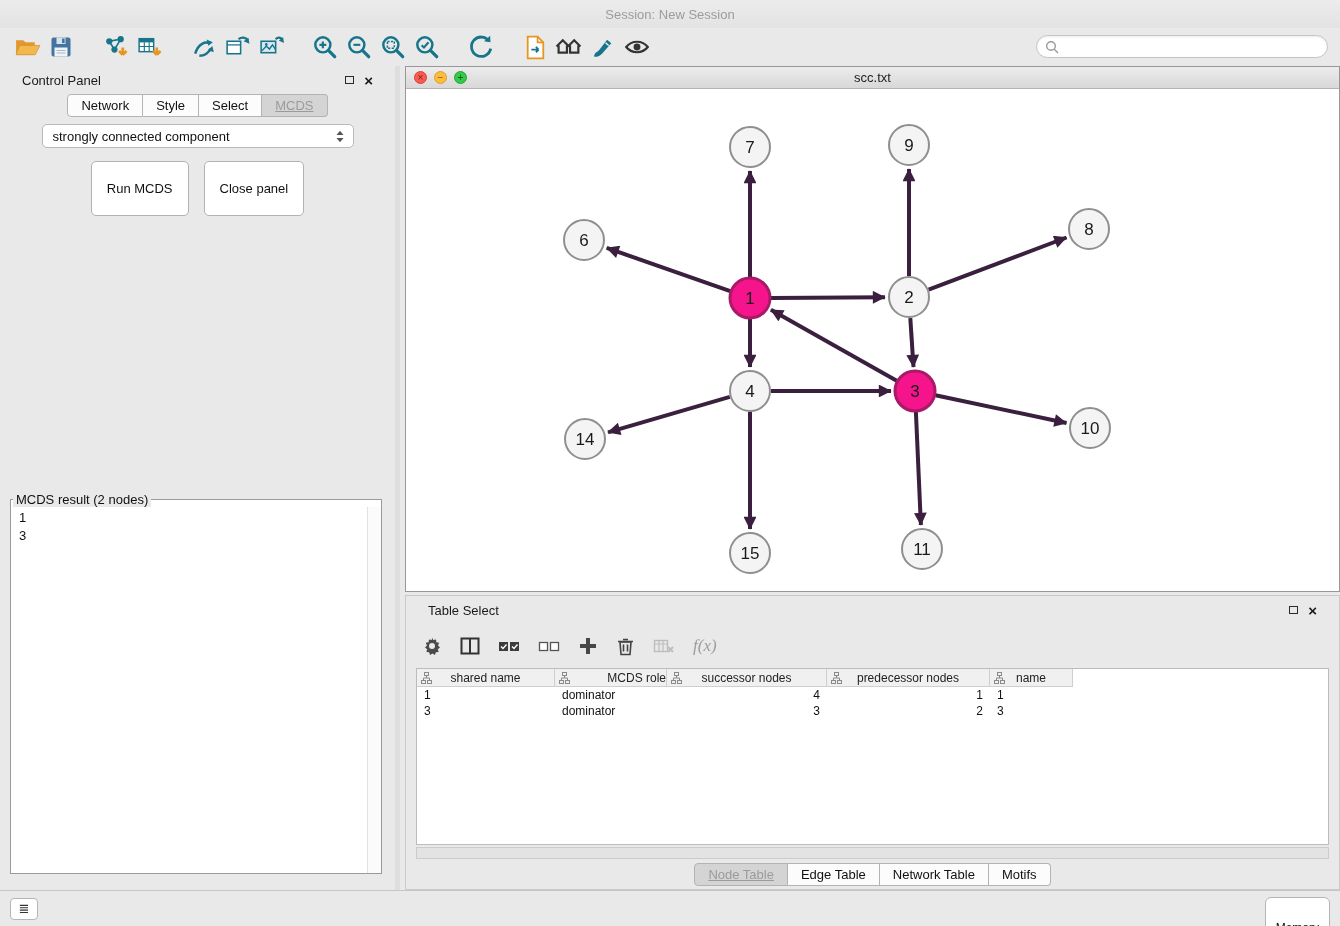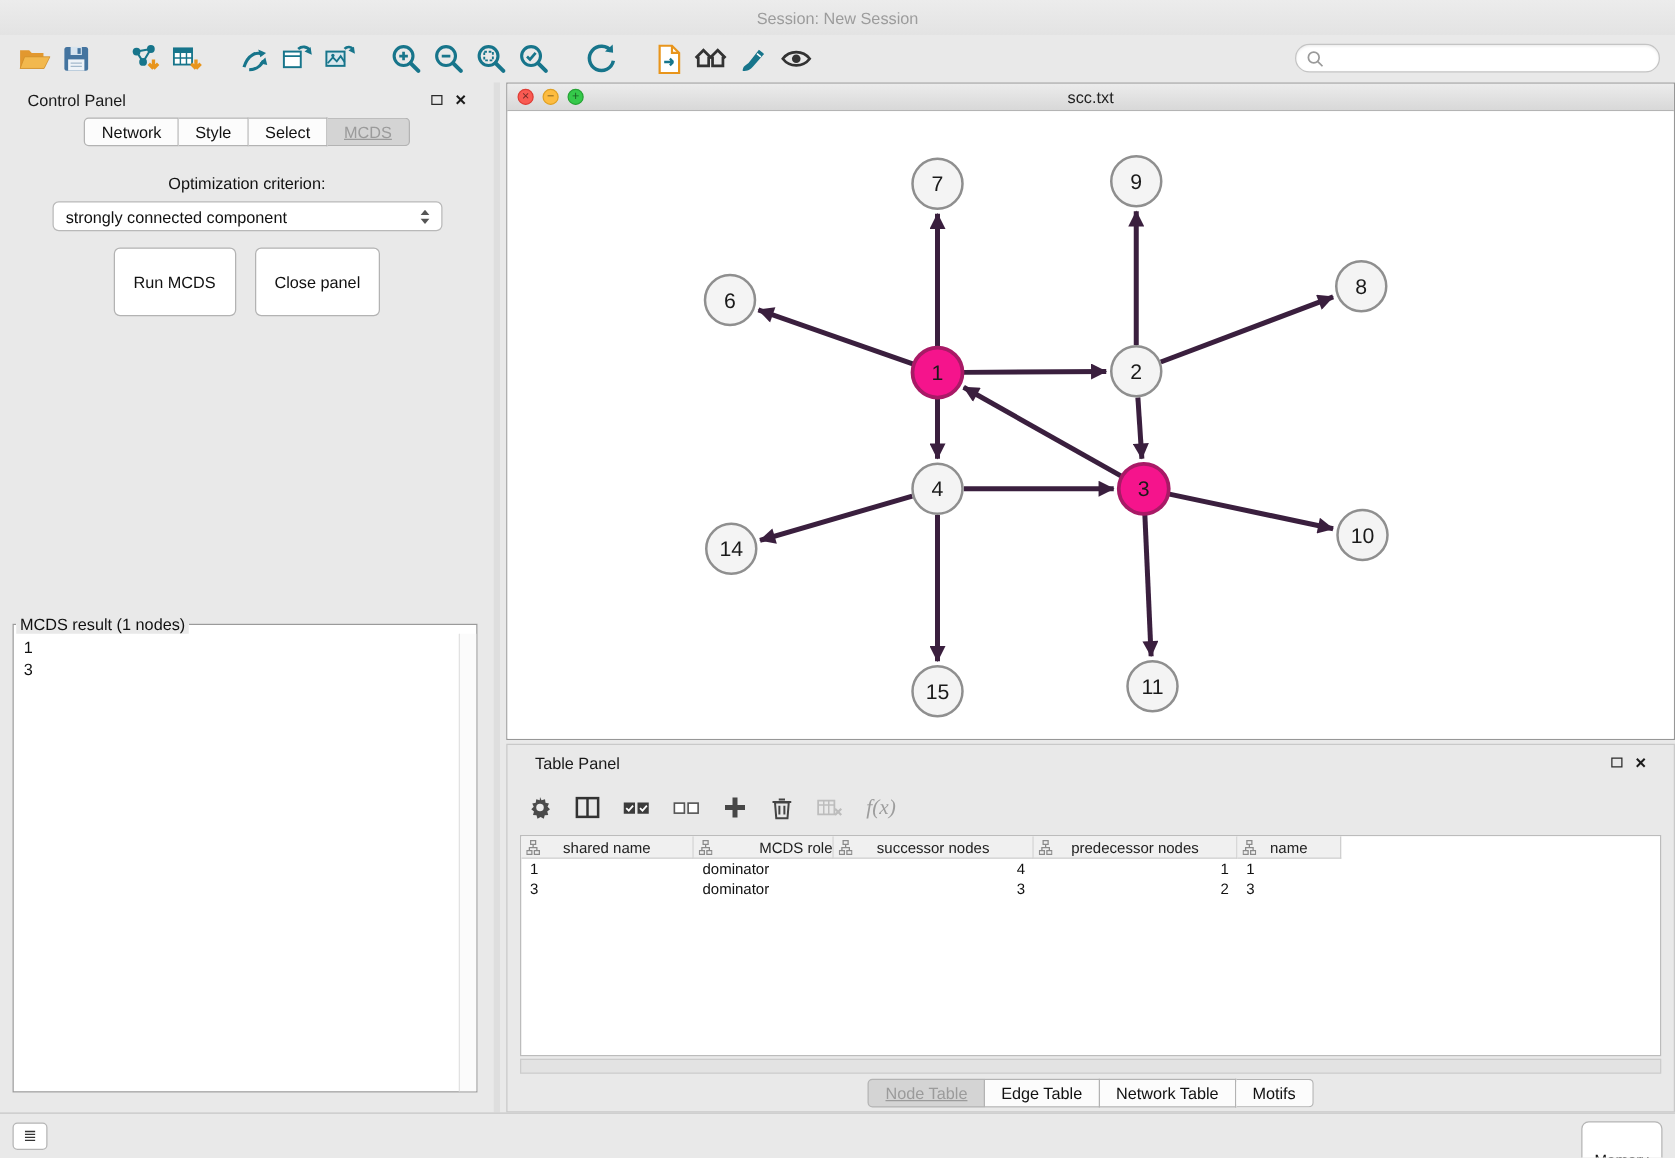--- a/index.html
+++ b/index.html
@@ -241,34 +241,33 @@
       <span class="spacer"></span>
       <span class="wicon-float"></span>
       <span class="wicon-close">×</span>
     </div>
     <div class="cp-tabs" id="cp-tabs">
         <div class="tab">Network</div>
         <div class="tab">Style</div>
         <div class="tab">Select</div>
         <div class="tab active">MCDS</div>
       </div>
-    <div class="opt-label">Optimization criterion:</div>
     <div class="dropdown">
       <span class="dd-label">strongly connected component</span>
       <svg width="14" height="17" viewBox="0 0 14 17">
           <path d="M3.5 7 L7 2.8 L10.5 7 Z" fill="#555"></path>
           <path d="M3.5 10 L7 14.2 L10.5 10 Z" fill="#555"></path>
         </svg>
     </div>
     <div class="btn-row">
       <button class="cbtn">Run MCDS</button>
       <button class="cbtn">Close panel</button>
     </div>
     <fieldset class="result">
-      <legend>MCDS result (1 nodes)</legend>
+      <legend>MCDS result (2 nodes)</legend>
       <pre class="result-pre" id="result-lines">1
 3</pre>
       <div class="result-scroll"></div>
     </fieldset>
   </div>
 
   <div class="net-window">
     <div class="inner-titlebar">
       <div class="traffic">
         <span class="tl red">×</span>
@@ -344,21 +343,21 @@
           <g>
             <circle cx="516" cy="460" r="20" fill="#f4f4f4" stroke="#8f8f8f" stroke-width="2"></circle>
             <text x="516" y="466" text-anchor="middle" font-size="17" font-family="Liberation Sans, sans-serif" fill="#1a1a1a">11</text>
           </g>
         </svg>
     </div>
   </div>
 
   <div class="table-panel">
     <div class="panel-header">
-      <span>Table Panel</span>
+      <span>Table Select</span>
       <span class="spacer"></span>
       <span class="wicon-float"></span>
       <span class="wicon-close">×</span>
     </div>
     <div class="tp-toolbar">
       <span class="tp-ico">
         <svg width="20" height="20" viewBox="0 0 20 20">
             <path d="M10 1.5 l1.2 2.6 2.8-.7.4 2.8 2.8.6-1.2 2.6 2 2-2.2 1.8.8 2.7-2.8.3-.8 2.7-2.5-1.4-2.5 1.4-.8-2.7-2.8-.3.8-2.7 -2.2-1.8 2-2 -1.2-2.6 2.8-.6.4-2.8 2.8.7 Z" fill="#4a4a4a"></path>
             <circle cx="10" cy="10" r="3" fill="#e9e9e9"></circle>
           </svg>

